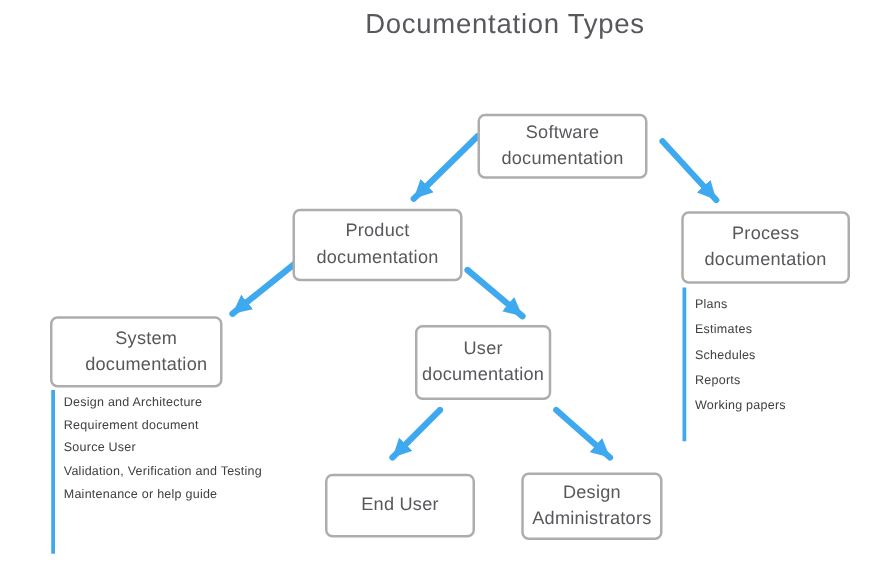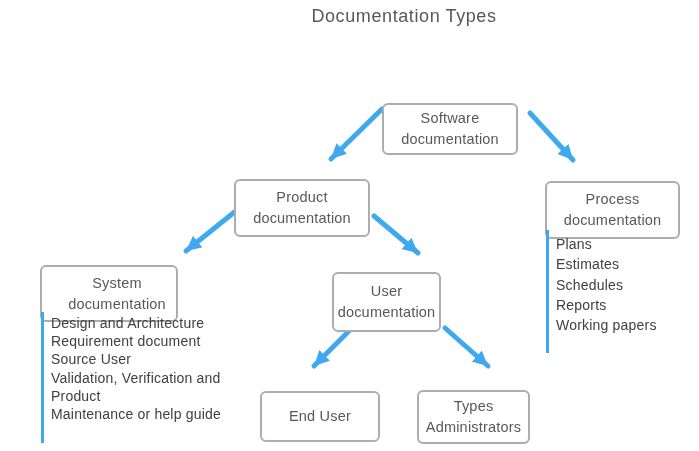--- a/index.html
+++ b/index.html
@@ -1,38 +1,38 @@
 <!DOCTYPE html>
 <html><head>
 <meta charset="utf-8">
 <style>
   html,body { margin:0; padding:0; background:#ffffff; font-family:"Liberation Sans", sans-serif; }
   #canvas { position:relative; width:699px; height:451px; background:#ffffff; overflow:hidden; }
 
   #title {
     position:absolute; top:6px; left:404px; transform:translateX(-50%);
-    font-size:18px; color:#57585c; letter-spacing:0.6px; white-space:nowrap;
+    font-size:22px; color:#57585c; letter-spacing:0.6px; white-space:nowrap;
   }
 
   .node {
     position:absolute; box-sizing:border-box; background:#ffffff;
     border:2px solid #adadad; border-radius:6px;
     display:flex; align-items:center; justify-content:center;
     text-align:center; color:#57585c; font-size:14.5px; line-height:1.42;
-    letter-spacing:0.2px; padding:2px 8px;margin-top:12px;
+    letter-spacing:0.2px; padding:2px 8px;
   }
   #node-software { left:382px; top:91px;  width:136px; height:52px; }
   #node-product  { left:234px; top:167px; width:136px; height:58px;align-items:center; }
   #node-process  { left:545px; top:169px; width:135px; height:58px; }
   #node-system   { left:40px;  top:253px; width:138px; height:57px;padding-left:24px; }
   #node-user     { left:332px; top:260px; width:109px; height:60px; }
   #node-enduser  { left:260px; top:379px; width:120px; height:51px; }
   #node-sysadmin { left:417px; top:378px; width:113px; height:54px; }
 
-  .leaf-list { position:absolute; color:#3f4043; font-size:14px; letter-spacing:0.2px; }
+  .leaf-list { position:absolute; color:#3f4043; font-size:10px; letter-spacing:0.2px; }
   #system-list  { left:51px;  top:314px; width:186px; line-height:18.2px; }
   #process-list { left:556px; top:234px; width:122px; line-height:20.3px; }
 
   .bar { position:absolute; width:3px; background:#3fa9f0; }
   #bar-system  { left:41px;  top:312px; height:131px; }
   #bar-process { left:546px; top:230px; height:123px; }
 
   #arrow-layer { position:absolute; left:0; top:0; width:699px; height:451px; pointer-events:none; }
 </style>
 </head>
@@ -68,29 +68,29 @@
   <div class="node" id="node-system">
     <span>System documentation</span>
   </div>
   <div class="node" id="node-user">
     <span>User documentation</span>
   </div>
   <div class="node" id="node-enduser">
     <span>End User</span>
   </div>
   <div class="node" id="node-sysadmin">
-    <span>Types Administrators</span>
+    <span>Design Administrators</span>
   </div>
 
   <div class="bar" id="bar-system" style="background: rgb(63, 169, 240);"></div>
   <div class="leaf-list" id="system-list">
     <div>Design and Architecture</div>
     <div>Requirement document</div>
     <div>Source User</div>
-    <div>Validation, Verification and Product</div>
+    <div>Validation, Verification and Testing</div>
     <div>Maintenance or help guide</div>
   </div>
 
   <div class="bar" id="bar-process" style="background: rgb(63, 169, 240);"></div>
   <div class="leaf-list" id="process-list">
     <div>Plans</div>
     <div>Estimates</div>
     <div>Schedules</div>
     <div>Reports</div>
     <div>Working papers</div>

